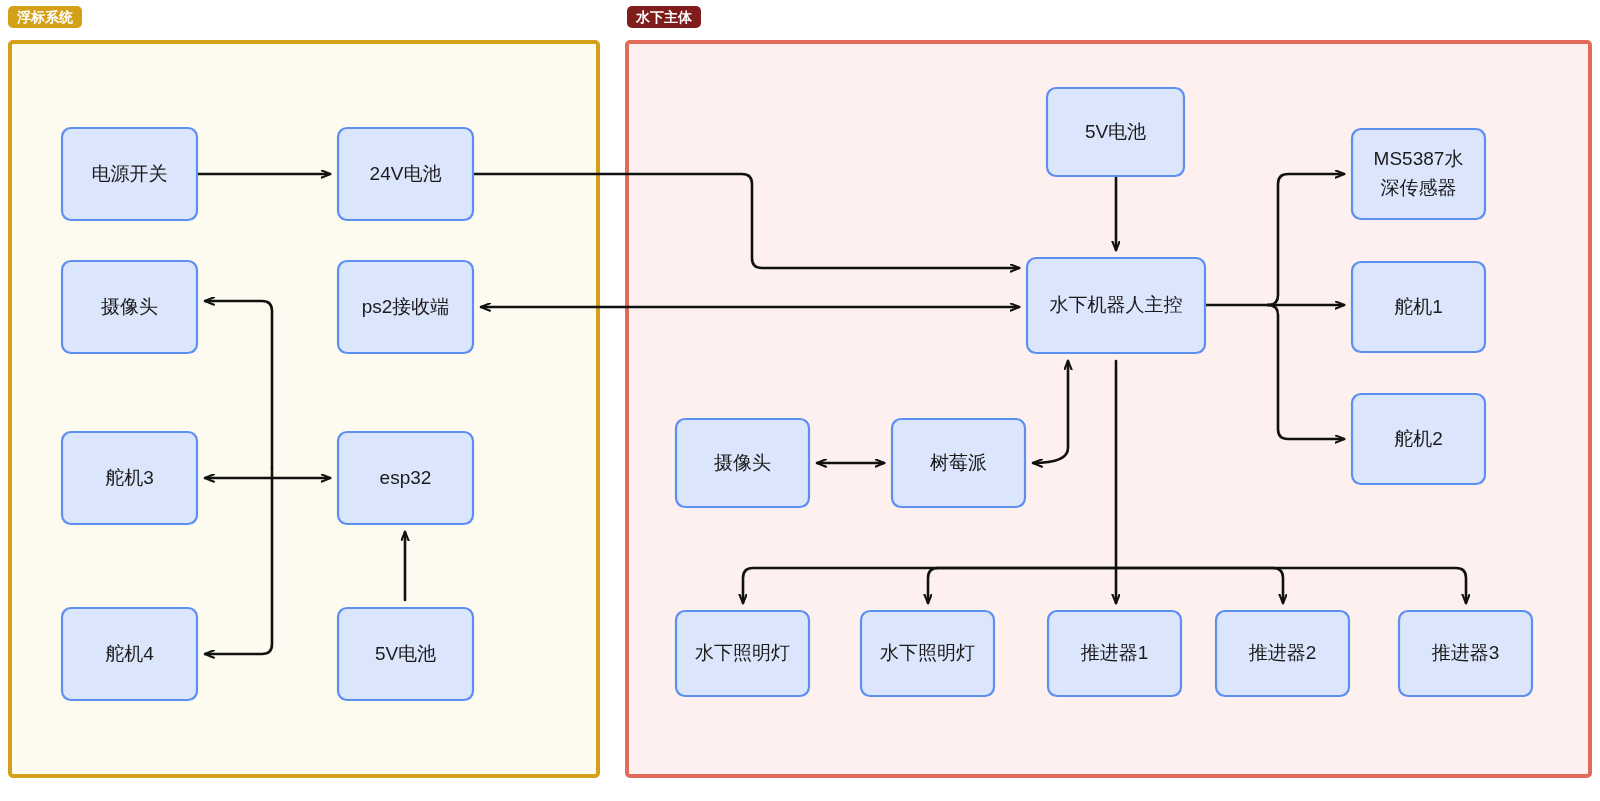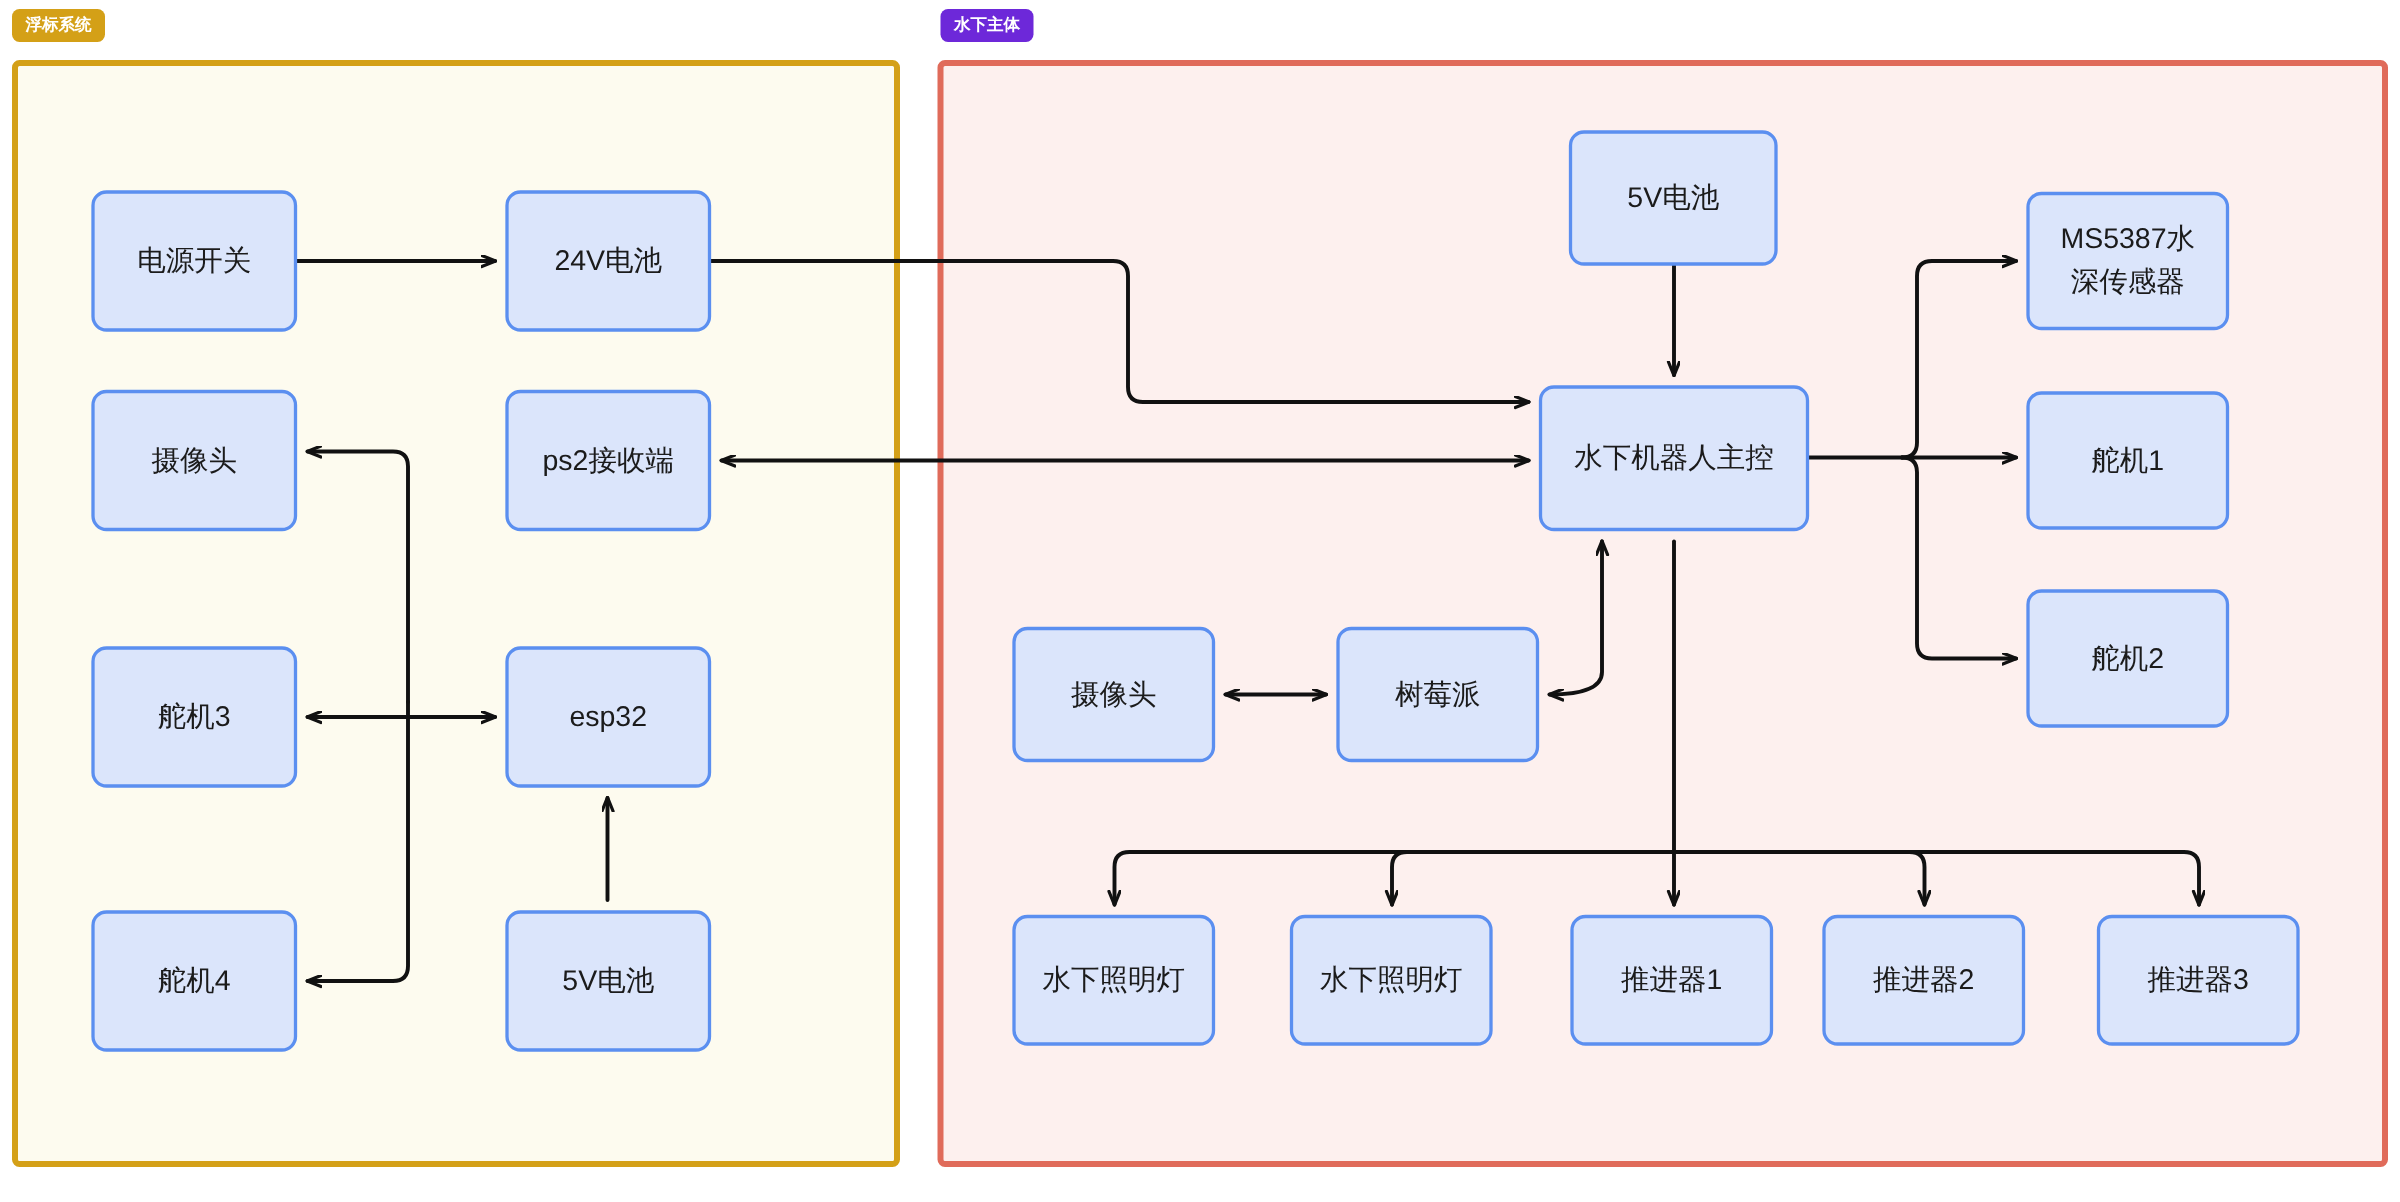--- a/index.html
+++ b/index.html
@@ -1,21 +1,21 @@
 <!DOCTYPE html>
 <html><head>
 <meta charset="utf-8">
 <style>
   html,body{margin:0;padding:0;background:#ffffff;}
   body{width:1600px;height:801px;overflow:hidden;
        font-family:"Liberation Sans","DejaVu Sans",sans-serif;}
   #stage{position:relative;width:1600px;height:801px;background:#ffffff;}
   svg{position:absolute;left:0;top:0;}
   .panel-label{
-    position:absolute;color:#ffffff;font-weight:bold;font-size:11px;
+    position:absolute;color:#ffffff;font-weight:bold;font-size:14px;
     border-radius:5px;padding:4px 9px;line-height:14px;white-space:nowrap;
   }
   .node-text{
     font-family:"Liberation Sans","DejaVu Sans",sans-serif;
     font-size:19px;fill:#1b1b1b;text-anchor:middle;dominant-baseline:middle;
   }
 </style>
 </head>
 <body>
 
@@ -168,15 +168,15 @@
       <g>
         <rect x="1399" y="611" width="133" height="85" rx="9" fill="#dbe5fb" stroke="#5b8ff0" stroke-width="2.2"></rect>
         <text class="node-text" x="1465.5" y="654">推进器3</text>
       </g>
 
     </g>
   </svg>
 
   <div class="panel-label" style="left:8px;top:6px;background:#d4a017;">浮标系统</div>
 
-  <div class="panel-label" style="left:627px;top:6px;background:#6d28d9;">水下主体</div>
+  <div class="panel-label" style="left:627px;top:6px;background:#7f1d1d;">水下主体</div>
 
 </div>
 
 </body></html>

